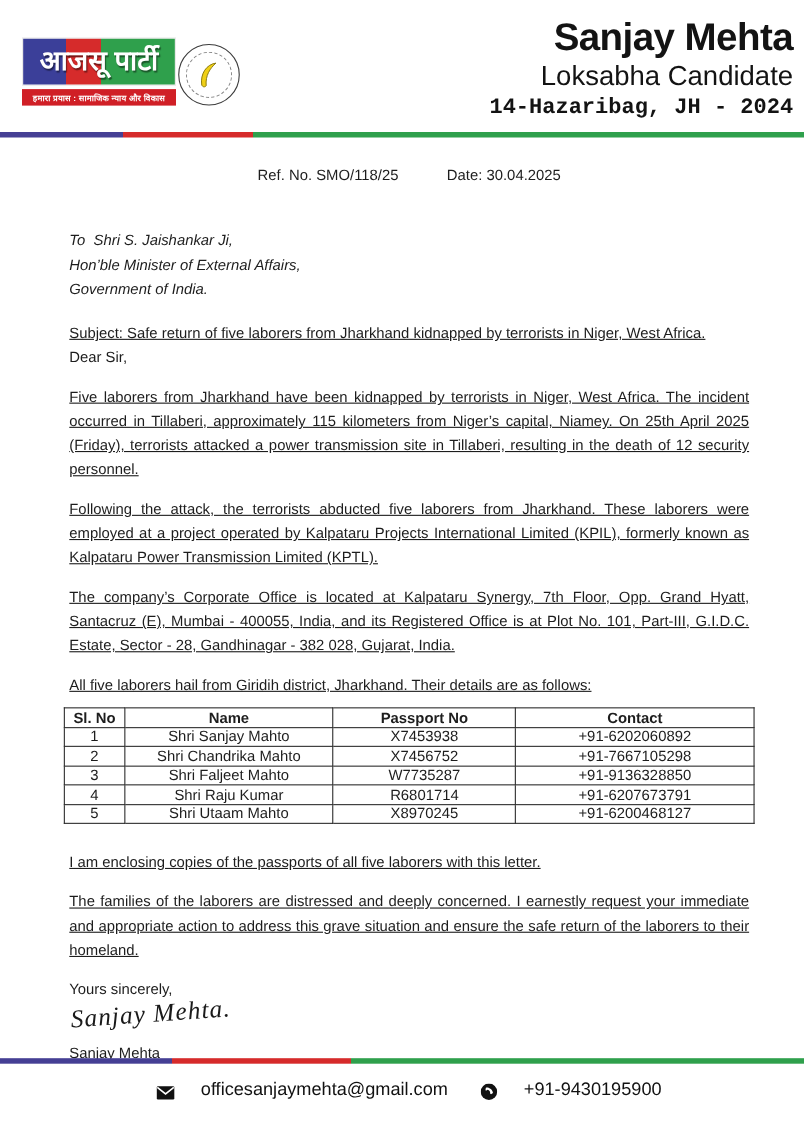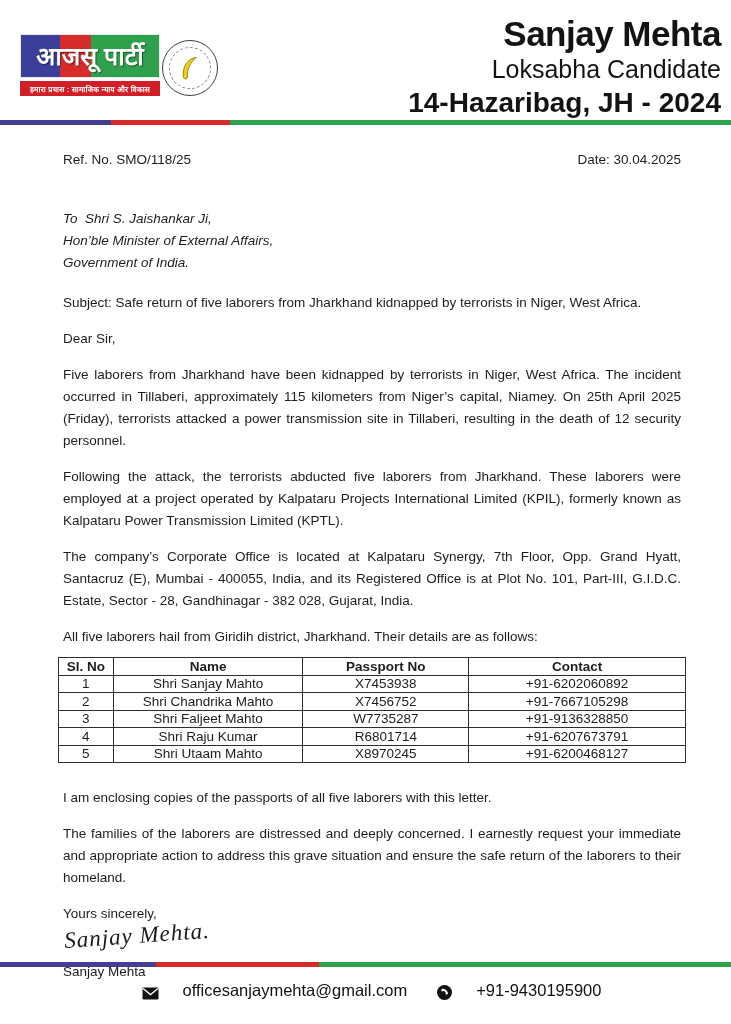--- a/index.html
+++ b/index.html
@@ -28,37 +28,37 @@
     border-radius:50%; background:#fff; border:1.6px solid #3c3c3c;
     display:flex; align-items:center; justify-content:center; box-sizing:border-box;
   }
   .seal-inner {
     width:40px; height:40px; border-radius:50%;
     border:1px dashed #8a8a8a; display:flex; align-items:center; justify-content:center;
   }
   .candidate-block { position:absolute; right:22px; top:16px; text-align:right; color:#131313; }
   .candidate-name { font-size:35px; font-weight:800; letter-spacing:-.5px; line-height:1.05; }
   .candidate-role { font-size:25px; font-weight:500; margin-top:3px; line-height:1.05; }
-  .candidate-constituency { font-size:28px; font-weight:600; margin-top:6px; line-height:1.05; }
+  .candidate-constituency { font-size:20px; font-weight:600; margin-top:6px; line-height:1.05;font-family:Liberation Mono, monospace; }
 
   .stripe { position:absolute; left:0; right:0; height:5px; }
   .stripe-top  { top:120px;
     background:linear-gradient(to right, var(--c-purple) 0 15%, var(--c-red) 15% 31%, var(--c-green) 31% 100%); }
   .stripe-bottom { top:962px;
     background:linear-gradient(to right, var(--c-purple) 0 21%, var(--c-red) 21% 43%, var(--c-green) 43% 100%); }
 
   
   .letter {
     position:absolute; left:63px; right:62px; top:149px;
     font-size:13.5px; line-height:22px; color:#1d1d1d;
   }
-  .ref-row { display:flex; justify-content:space-between; margin-bottom:37px;gap:44px; }
+  .ref-row { display:flex; justify-content:center; margin-bottom:37px;gap:44px; }
   .recipient div { white-space:pre-wrap;font-style:italic; }
-  .para { margin:14px 0 0 0; text-align:justify; }
-  .salutation { margin-top:14px; }
+  .para { margin:14px 0 0 0; text-align:justify;text-decoration:underline; }
+  .salutation { }
 
   table.laborers {
     width:calc(100% + 10px); margin:9px 0 0 -5px;
     border-collapse:collapse; table-layout:fixed;
   }
   .laborers th, .laborers td {
     border:1.4px solid #2d2d2d; text-align:center; vertical-align:middle;
     font-size:13.5px; padding:0 3px; height:16.5px; line-height:15px;
     overflow:hidden; white-space:nowrap;margin-left:32px;
   }

